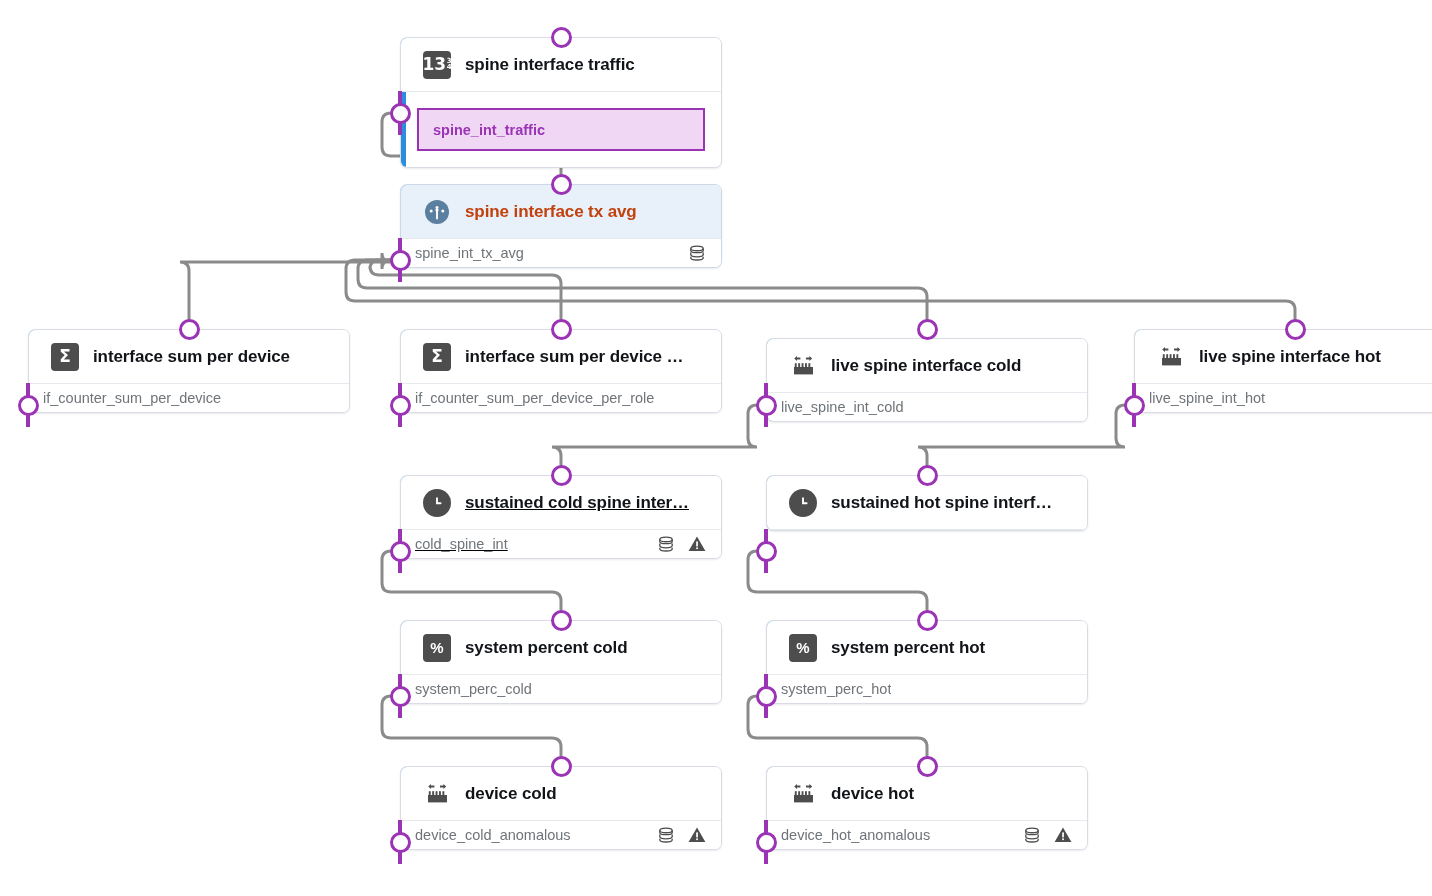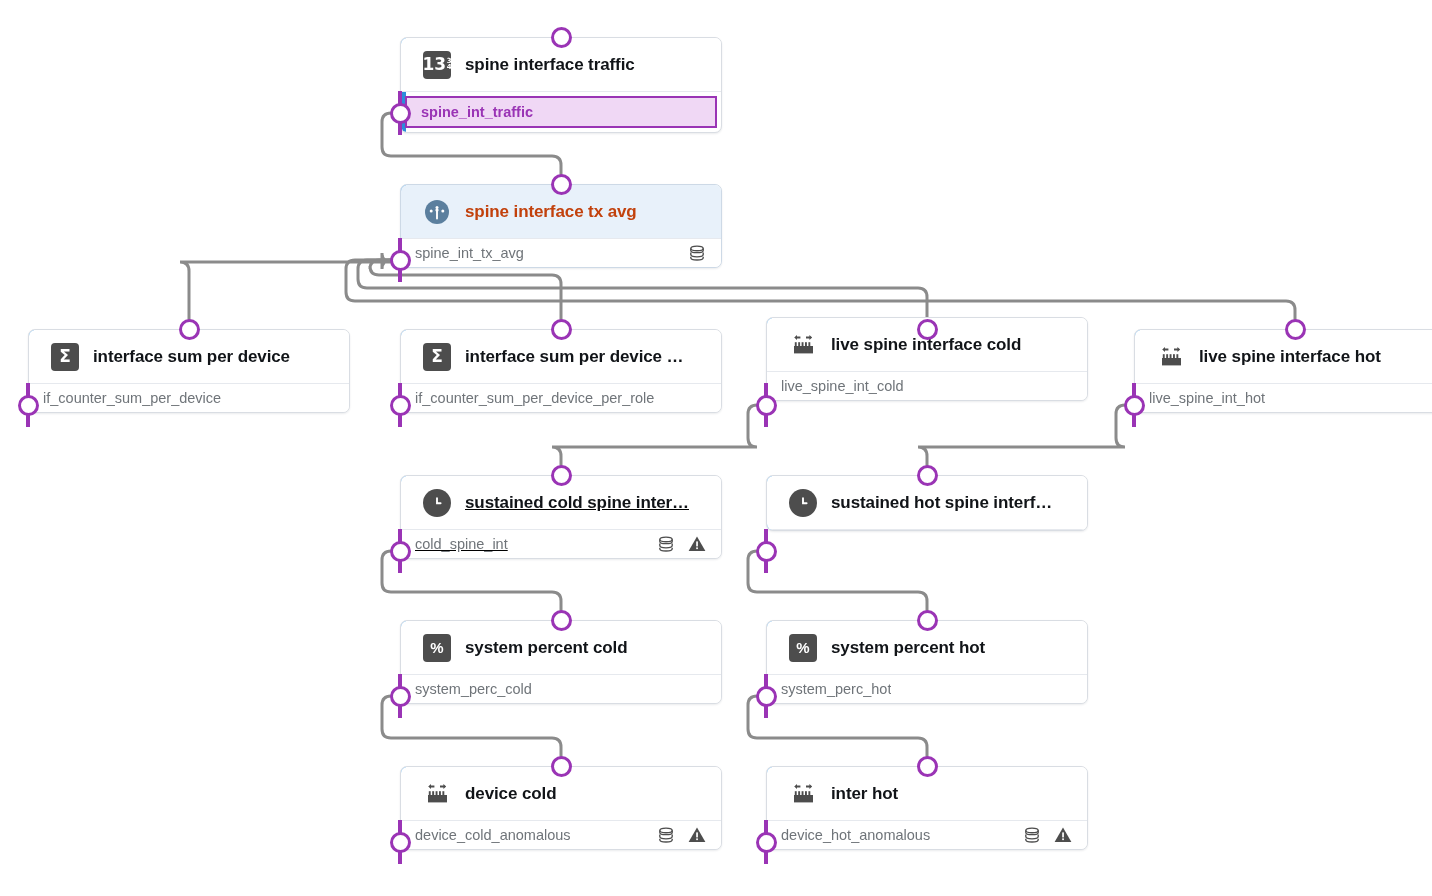--- a/index.html
+++ b/index.html
@@ -61,22 +61,22 @@
     padding-left:14px;padding-right:14px;
     box-sizing:border-box;
     background:#ffffff;
   }
   .node.traffic .nfoot{
     background:#f0d8f5;
     border-top:2px solid #9a34b5;
     border-bottom:2px solid #9a34b5;
     border-left:2px solid #9a34b5;
     border-right:2px solid #9a34b5;
-    margin:4px;
-    height:32px;
+    margin:16px;
+    height:43px;
   }
   .node.traffic{border-color:#d9dde3;}
   .fname{
     font-size:14.5px;color:#6f7479;white-space:nowrap;
     overflow:hidden;
   }
   .node.traffic .fname{color:#9a34b5;font-weight:700;}
   .fspacer{flex:1 1 auto;}
   .ficons{display:flex;align-items:center;gap:11px;flex:0 0 auto;}
 
@@ -208,21 +208,21 @@
       </div>
       <div class="nfoot">
         <span class="fname">if_counter_sum_per_device_per_role</span>
         <span class="fspacer"></span>
         <span class="ficons"></span>
       </div>
     </div>
     <div class="port in" style="left: 550.5px; top: 318.5px;"></div>
     <div class="stub" style="left: 398.25px; top: 383px; height: 44px;"></div>
     <div class="port out" style="left: 389.5px; top: 394.5px;"></div>
-    <div class="node" style="left: 766px; top: 317px; width: 322px;">
+    <div class="node" style="left: 766px; top: 338px; width: 322px;">
       <div class="accent"></div>
       <div class="nhead">
         <span class="nicon" style="background:transparent;">
           <svg width="27" height="27" viewBox="0 0 27 27">
             <g fill="#4d4d4d">
               <path d="M10.4 5.6 L7.0 5.6 L7.0 4.1 L4.2 6.6 L7.0 9.0 L7.0 7.6 L10.4 7.6 Z"></path>
               <path d="M16.0 5.6 L19.4 5.6 L19.4 4.1 L22.2 6.6 L19.4 9.0 L19.4 7.6 L16.0 7.6 Z"></path>
               <rect x="4.0" y="15.0" width="19" height="7.4"></rect>
               <rect x="4.8" y="11.2" width="1.9" height="4.2"></rect>
               <rect x="8.2" y="11.2" width="1.9" height="4.2"></rect>
@@ -416,21 +416,21 @@
               <path d="M16.0 5.6 L19.4 5.6 L19.4 4.1 L22.2 6.6 L19.4 9.0 L19.4 7.6 L16.0 7.6 Z"></path>
               <rect x="4.0" y="15.0" width="19" height="7.4"></rect>
               <rect x="4.8" y="11.2" width="1.9" height="4.2"></rect>
               <rect x="8.2" y="11.2" width="1.9" height="4.2"></rect>
               <rect x="11.6" y="11.2" width="1.9" height="4.2"></rect>
               <rect x="15.0" y="11.2" width="1.9" height="4.2"></rect>
               <rect x="18.4" y="11.2" width="1.9" height="4.2"></rect>
             </g>
           </svg>
         </span>
-        <span class="ntitle">inter hot</span>
+        <span class="ntitle">device hot</span>
       </div>
       <div class="nfoot">
         <span class="fname">device_hot_anomalous</span>
         <span class="fspacer"></span>
         <span class="ficons">
           <span style="display:inline-flex;">
             <svg width="20" height="20" viewBox="0 0 20 20">
               <g fill="none" stroke="#4d4d4d" stroke-width="1.35">
                 <ellipse cx="10" cy="5.4" rx="6.2" ry="2.3"></ellipse>
                 <path d="M3.8 5.4 v2.0 a6.2 2.3 0 0 0 12.4 0 v-2.0"></path>

